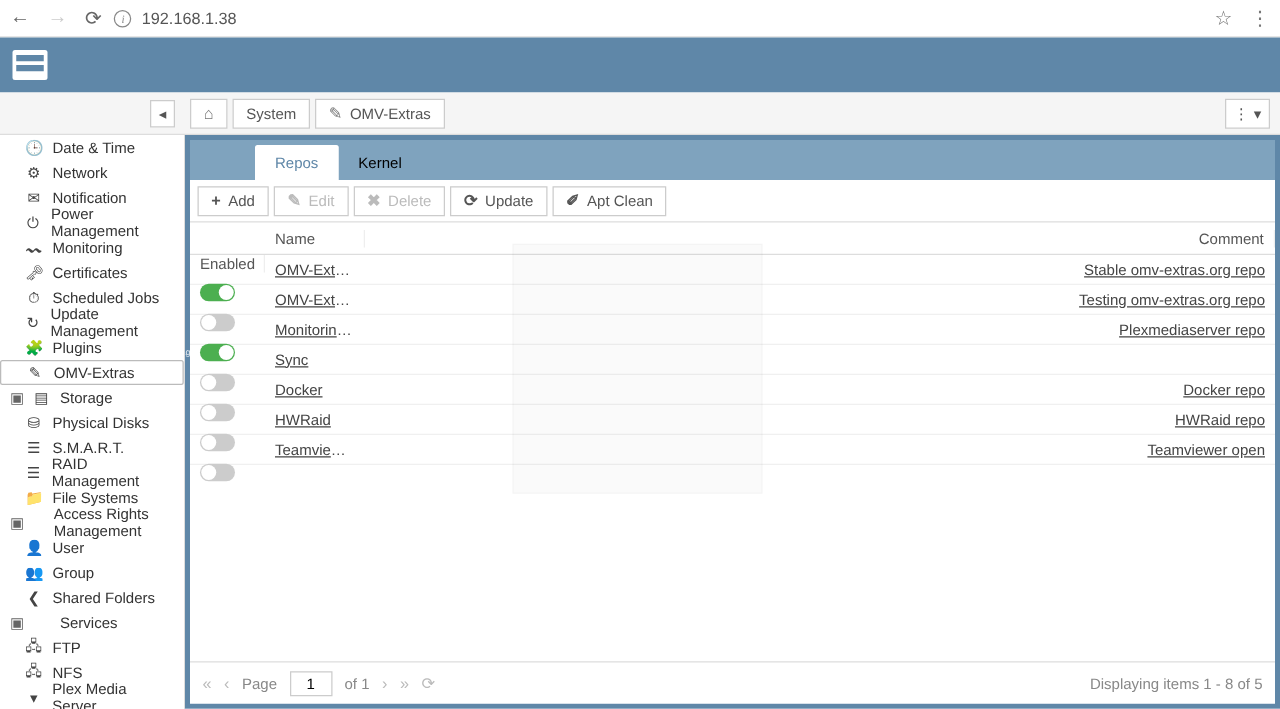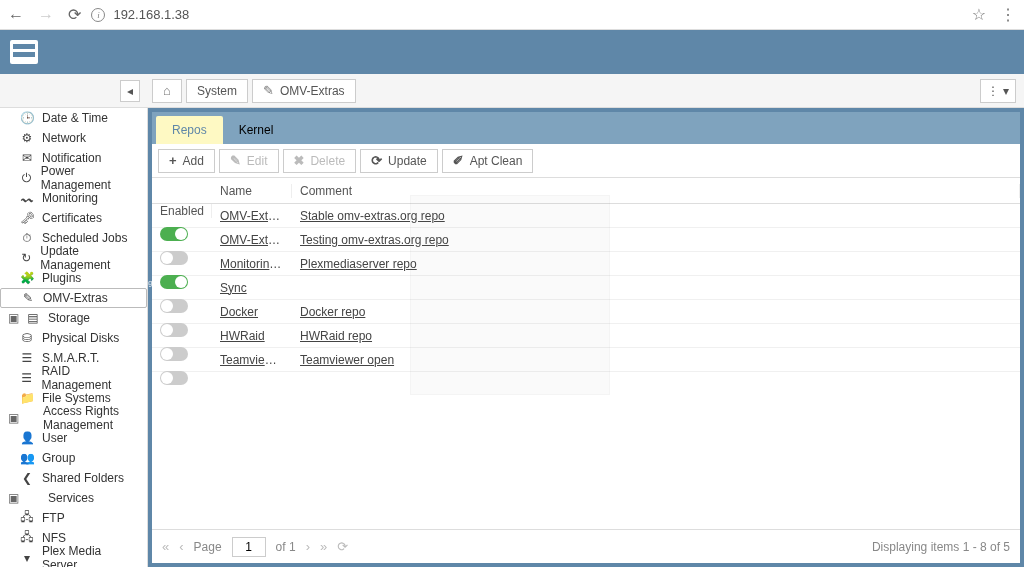--- a/index.html
+++ b/index.html
@@ -39,34 +39,34 @@
 .side-item { display: flex; align-items: center; gap: 8px; padding: 4px 8px; cursor: pointer; color: #333; font-size: 12px; height: 20px; }
 .side-item.group { font-weight: normal; color: #333; }
 .side-item.child { padding-left: 20px; }
 .side-item.active { border: 1px solid #bbb; border-radius: 2px; background: #fff; }
 .side-icon { width: 14px; text-align: center; color: #444; font-size: 12px; }
 .group-caret { width: 10px; color: #666; }
 
 .content { flex: 1; display: flex; flex-direction: column; background: #5F87A8; padding: 4px; }
 .tabs { height: 32px; background: #7FA3BE; display: flex; align-items: flex-end; padding: 0 4px; }
 .tab { padding: 7px 16px; font-size: 12px; cursor: pointer; color: #000000; }
-.tab.active { background: #fef9c3; color: #5F87A8; border-top-left-radius: 2px; border-top-right-radius: 2px; }
+.tab.active { background: #ffffff; color: #5F87A8; border-top-left-radius: 2px; border-top-right-radius: 2px; margin-left: 48px; }
 
 .panel { flex: 1; background: #fff; display: flex; flex-direction: column; }
 .toolbar { height: 34px; border-bottom: 1px solid #ddd; display: flex; align-items: center; padding: 0 6px; gap: 4px; }
 .tool-btn { height: 24px; border: 1px solid #ccc; background: #fff; display: flex; align-items: center; padding: 0 10px; gap: 6px; cursor: pointer; color: #555; font-size: 12px; }
 .tool-btn.disabled { color: #bbb; cursor: default; }
 .tool-icon { font-size: 13px; font-weight: bold; }
 
 .grid { flex: 1; overflow: auto; }
 .grid-head { display: flex; border-bottom: 1px solid #ddd; height: 26px; align-items: center; color: #555; font-size: 12px; }
 .grid-head > div { padding: 0 8px; border-right: 1px solid #eee; }
 .col-enabled { width: 60px; margin-top: 40px; }
 .col-name { width: 80px; overflow: hidden; text-overflow: ellipsis; white-space: nowrap; }
-.col-comment { flex: 1; }
+.col-comment { flex: 1; text-align: right; }
 .grid-row { display: flex; height: 24px; align-items: center; border-bottom: 1px solid #f0f0f0; font-size: 12px; color: #444; }
 .grid-row > div { padding: 0 8px; text-decoration: underline; }
 .toggle { width: 28px; height: 14px; border-radius: 7px; background: #ccc; position: relative; display: inline-block; }
 .toggle.on { background: #4CAF50; }
 .toggle::after { content: ''; position: absolute; width: 12px; height: 12px; background: #fff; border-radius: 50%; top: 1px; left: 1px; transition: left 0.2s; }
 .toggle.on::after { left: 15px; }
 
 .pager { height: 34px; border-top: 1px solid #ddd; display: flex; align-items: center; padding: 0 10px; gap: 10px; color: #888; font-size: 12px; }
 .pager .nav { cursor: pointer; color: #bbb; font-size: 13px; }
 .pager input { width: 34px; height: 20px; border: 1px solid #ccc; text-align: center; font-size: 12px; }

